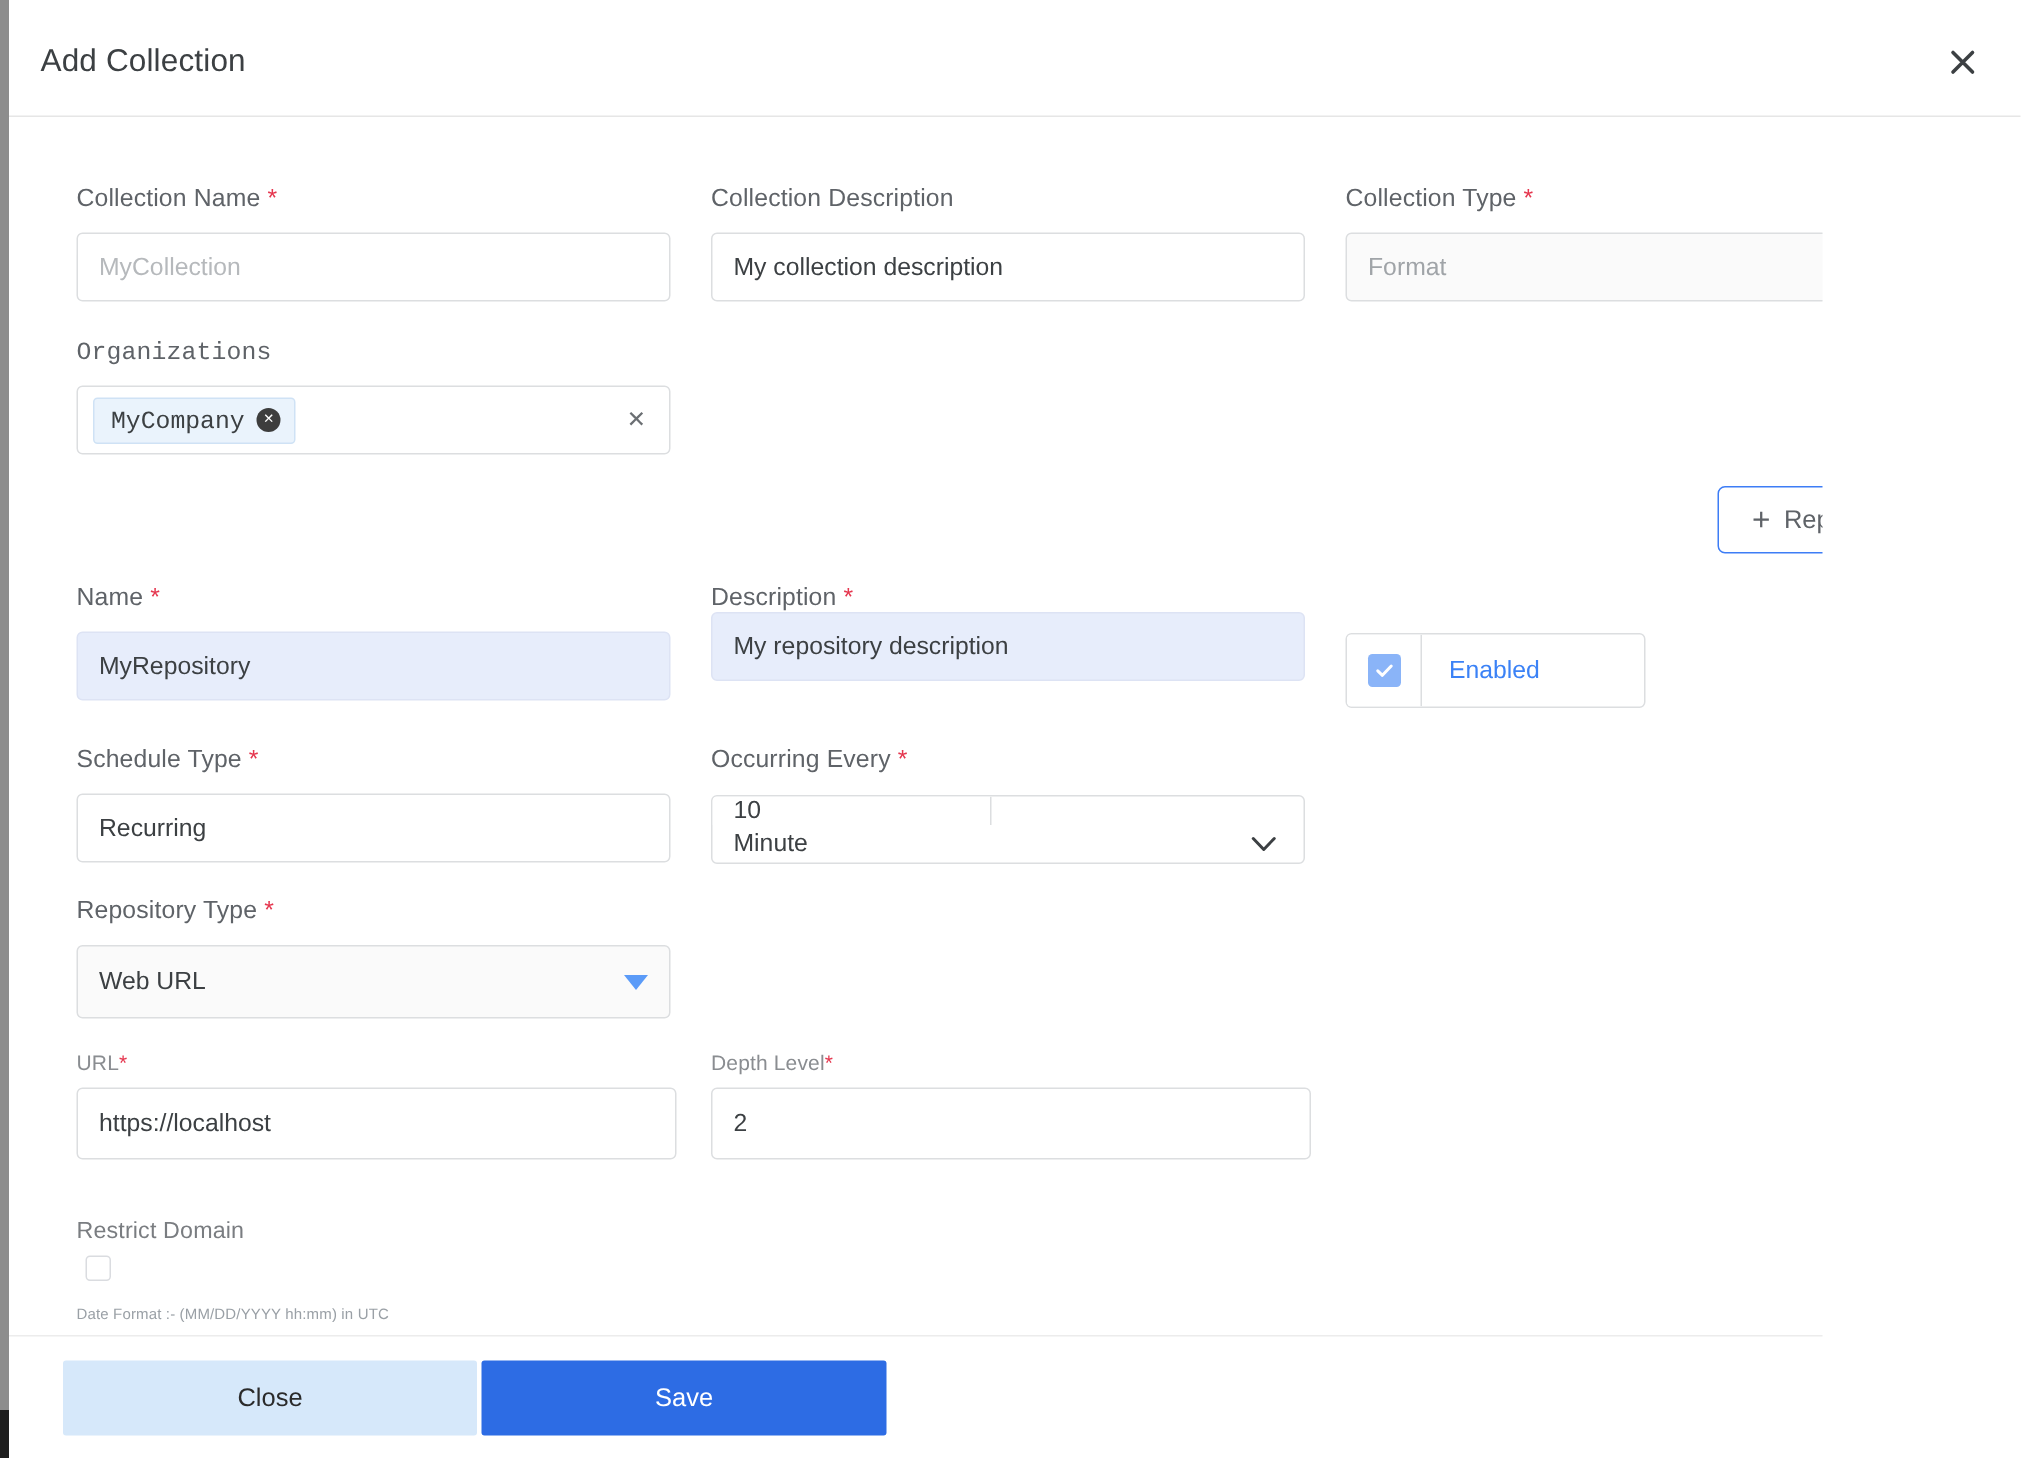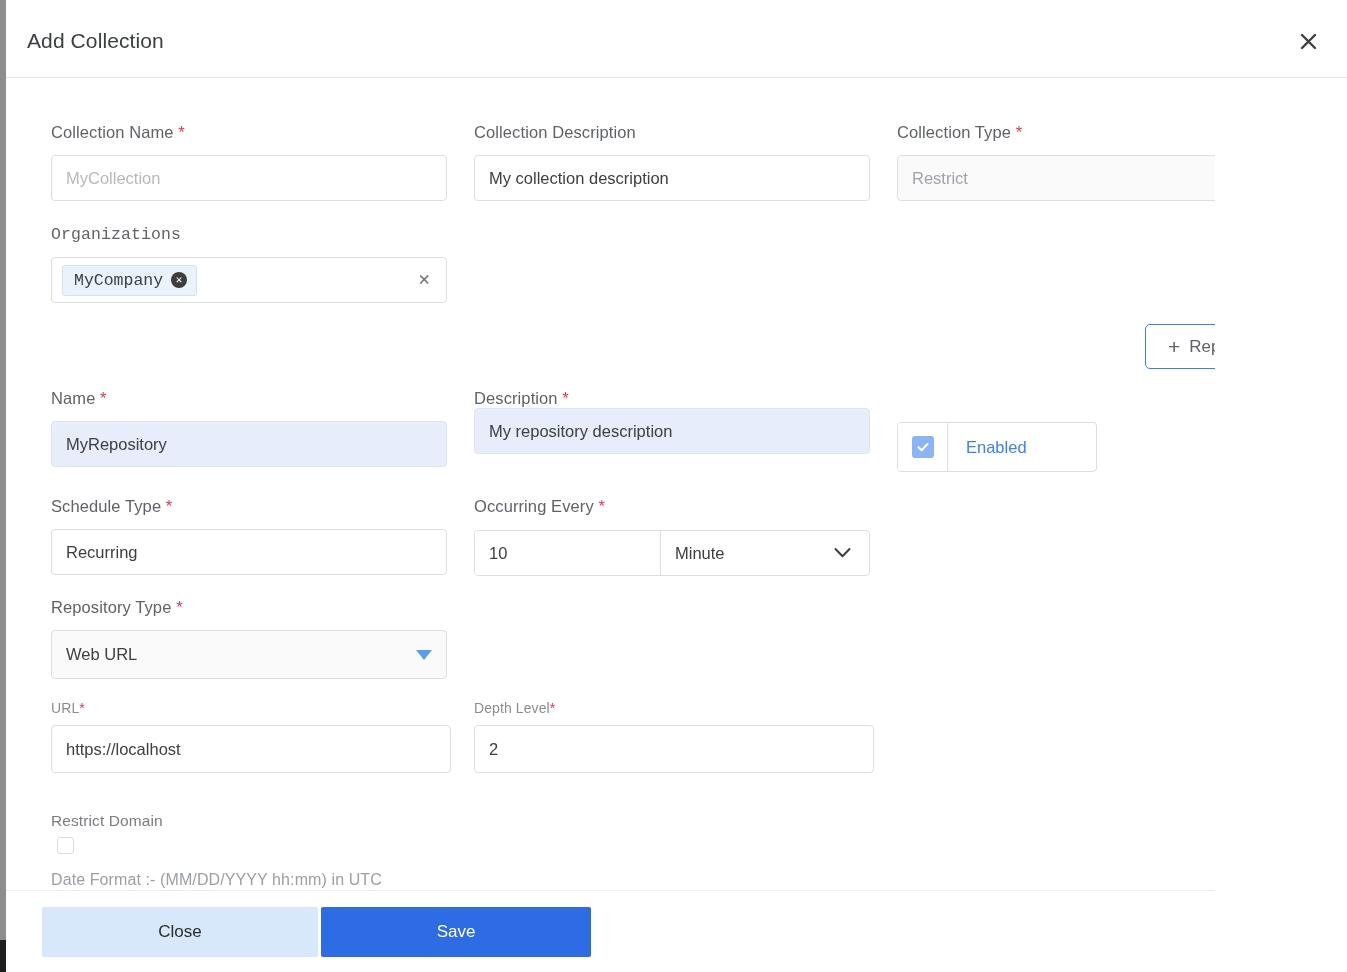--- a/index.html
+++ b/index.html
@@ -305,21 +305,21 @@
     position: absolute;
     width: 17px; height: 17px;
     border: 1px solid #dadce0;
     border-radius: 3px;
     background: #ffffff;
     cursor: pointer;
   }
 
   .note {
     position: absolute;
-    font-size: 16px;
+    font-size: 10px;
     color: #9aa0a6;
     letter-spacing: 0.1px;
     white-space: nowrap;
   }
 
   
   .modal-footer {
     position: absolute;
     left: 0; top: 892px;
     width: 1341px; height: 80px;
@@ -374,21 +374,21 @@
       </div>
 
       <div class="fld" style="left:468px; top:45px; width:396px;">
         <div class="lbl">Collection Description</div>
         <input class="inp" style="margin-top: 13px;" type="text" value="My collection description">
       </div>
 
       <div class="fld" style="left:891px; top:45px; width:396px;">
         <div class="lbl"><span>Collection Type</span> <span class="req">*</span></div>
         <div class="sel-blue muted" style="margin-top:13px;">
-          <span class="sel-val">Restrict</span>
+          <span class="sel-val">Format</span>
           <span class="tri"></span>
         </div>
       </div>
 
       <div class="fld" style="left:45px; top:147px; width:396px;font-family:Liberation Mono, monospace;">
         <div class="lbl">Organizations</div>
         <div class="chips-box" style="margin-top:13px;">
           <span class="chip">
             <span>MyCompany</span>
             <span class="chip-x">✕</span>
@@ -424,21 +424,21 @@
       </div>
 
       <div class="fld" style="left:45px; top:419px; width:396px;">
         <div class="lbl"><span>Schedule Type</span> <span class="req">*</span></div>
         <input class="inp" style="margin-top: 13px;" type="text" value="Recurring">
       </div>
 
       <div class="fld" style="left:468px; top:419px; width:396px;">
         <div class="lbl"><span>Occurring Every</span> <span class="req">*</span></div>
       </div>
-      <div class="split" style="left:468px; top:452px; width:396px;">
+      <div class="split" style="left:468px; top:452px; width:396px;flex-direction:column;">
         <input class="num" type="text" value="10" style="">
         <div class="unit">
           <span>Minute</span>
           <span class="chev">
             <svg width="17" height="11" viewBox="0 0 17 11" aria-hidden="true">
               <path d="M1.5 1.5 L8.5 8.8 L15.5 1.5" stroke="#3c4043" stroke-width="2" fill="none" stroke-linecap="round" stroke-linejoin="round"></path>
             </svg>
           </span>
         </div>
       </div>

